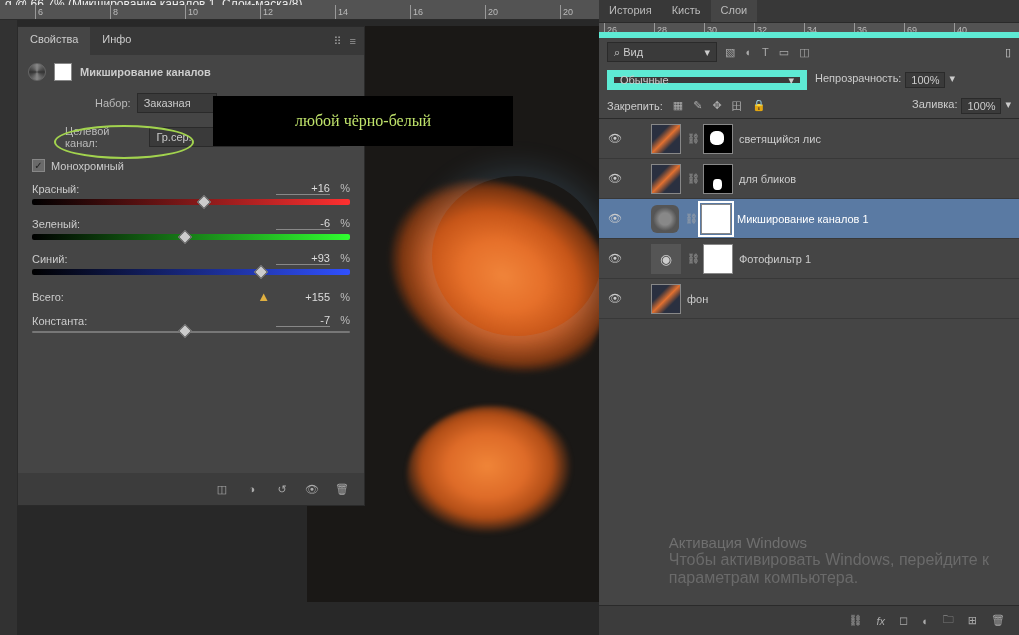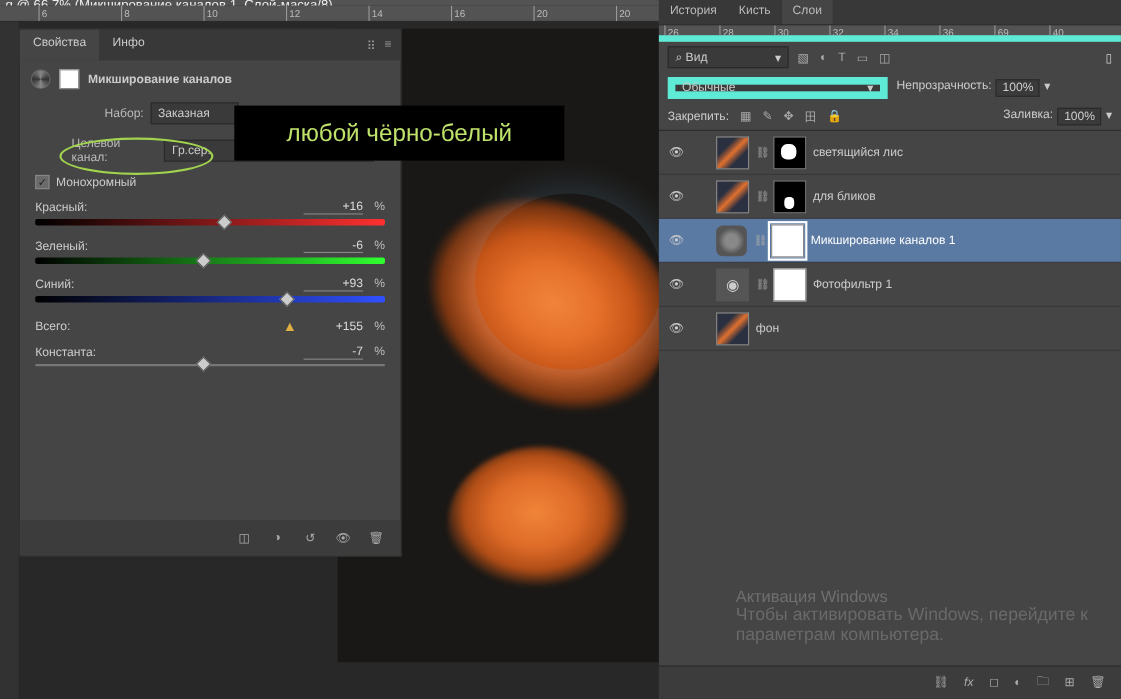--- a/index.html
+++ b/index.html
@@ -30,21 +30,21 @@
   .form-row { display: flex; align-items: center; padding: 4px 24px; gap: 6px; margin-left: 25px; }
   .form-row label { color: #bbb; font-size: 11px; }
   .dropdown { background: #3a3a3a; color: #ccc; border: 1px solid #2a2a2a; padding: 2px 6px; font-size: 11px; height: 20px; display: flex; align-items: center; justify-content: space-between; }
   .dropdown.preset { width: 80px; position: relative; }
   .dropdown.channel { width: 195px; }
   .dropdown .caret { font-size: 9px; }
   
   .highlight-oval { position: absolute; left: 36px; top: 98px; width: 140px; height: 34px; border: 2px solid #a2d34e; border-radius: 50%; pointer-events: none; }
   
   .annot-box { position: absolute; left: 196px; top: 76px; width: 300px; height: 50px; background: #000; display: flex; align-items: center; justify-content: center; }
-  .annot-box span { color: #bfe26b; font-size: 22px; }
+  .annot-box span { color: #bfe26b; font-size: 16px; font-family: Liberation Serif, serif; }
   
   .checkbox-row { display: flex; align-items: center; gap: 6px; padding: 6px 14px; }
   .checkbox { width: 13px; height: 13px; background: #6a6a6a; border: 1px solid #888; display: flex; align-items: center; justify-content: center; color: #222; font-size: 10px; }
   
   .slider-group { padding: 4px 14px 8px; }
   .slider-label-row { display: flex; justify-content: space-between; align-items: center; }
   .slider-val { width: 54px; text-align: right; color: #ddd; border-bottom: 1px solid #888; font-size: 11px; }
   .pct { width: 14px; text-align: right; color: #bbb; font-size: 11px; }
   .slider-track { position: relative; height: 6px; margin-top: 4px; border-radius: 2px; }
   .slider-red { background: linear-gradient(90deg, #000 0%, #ff3030 100%); }

